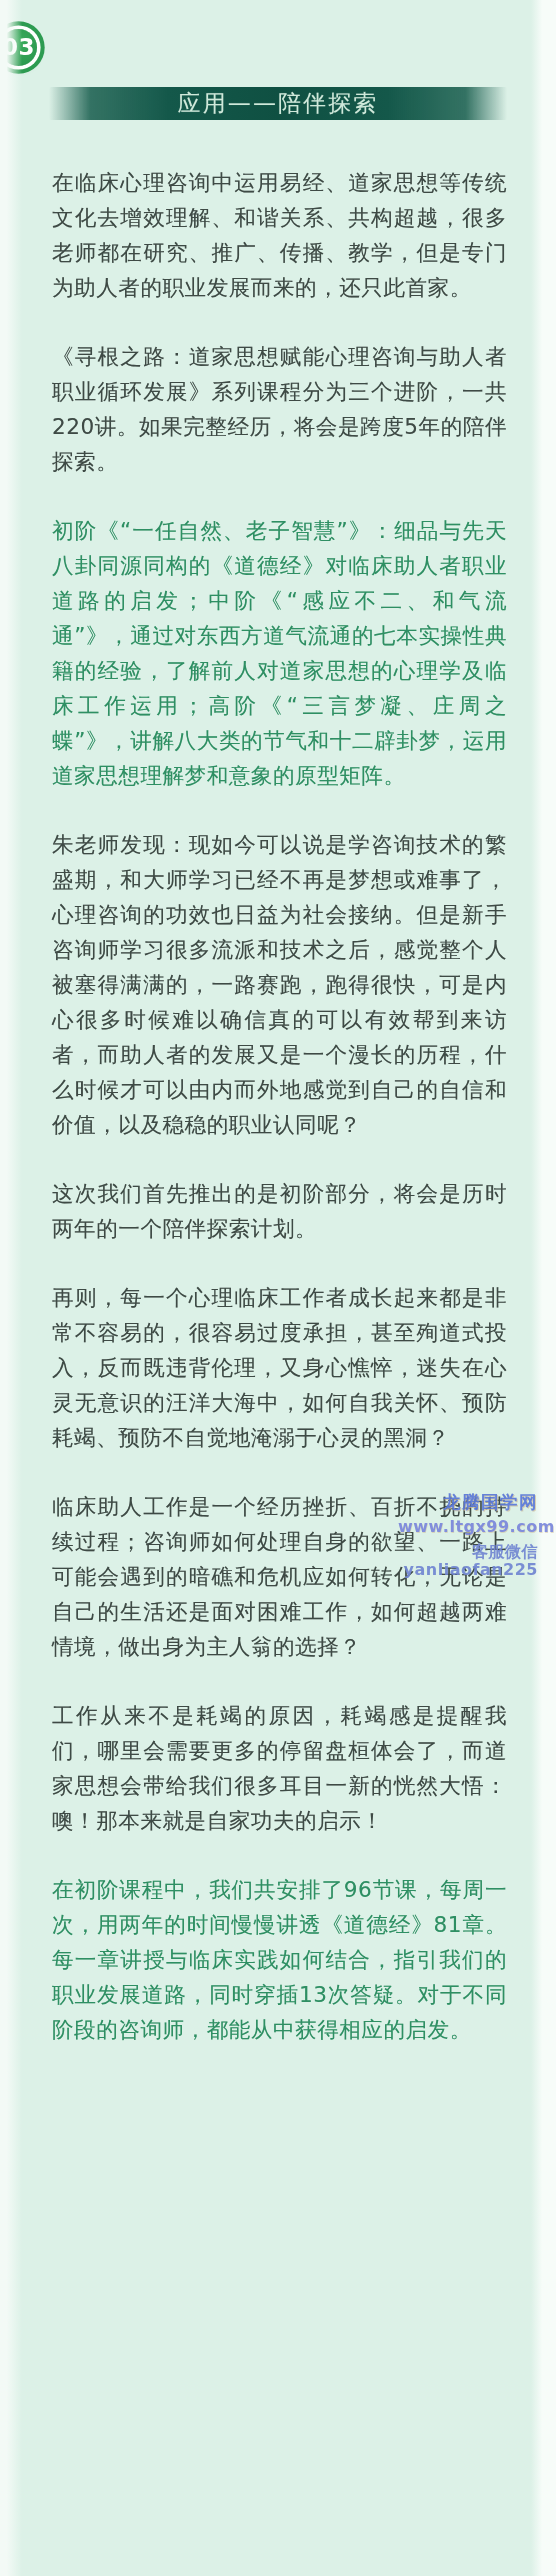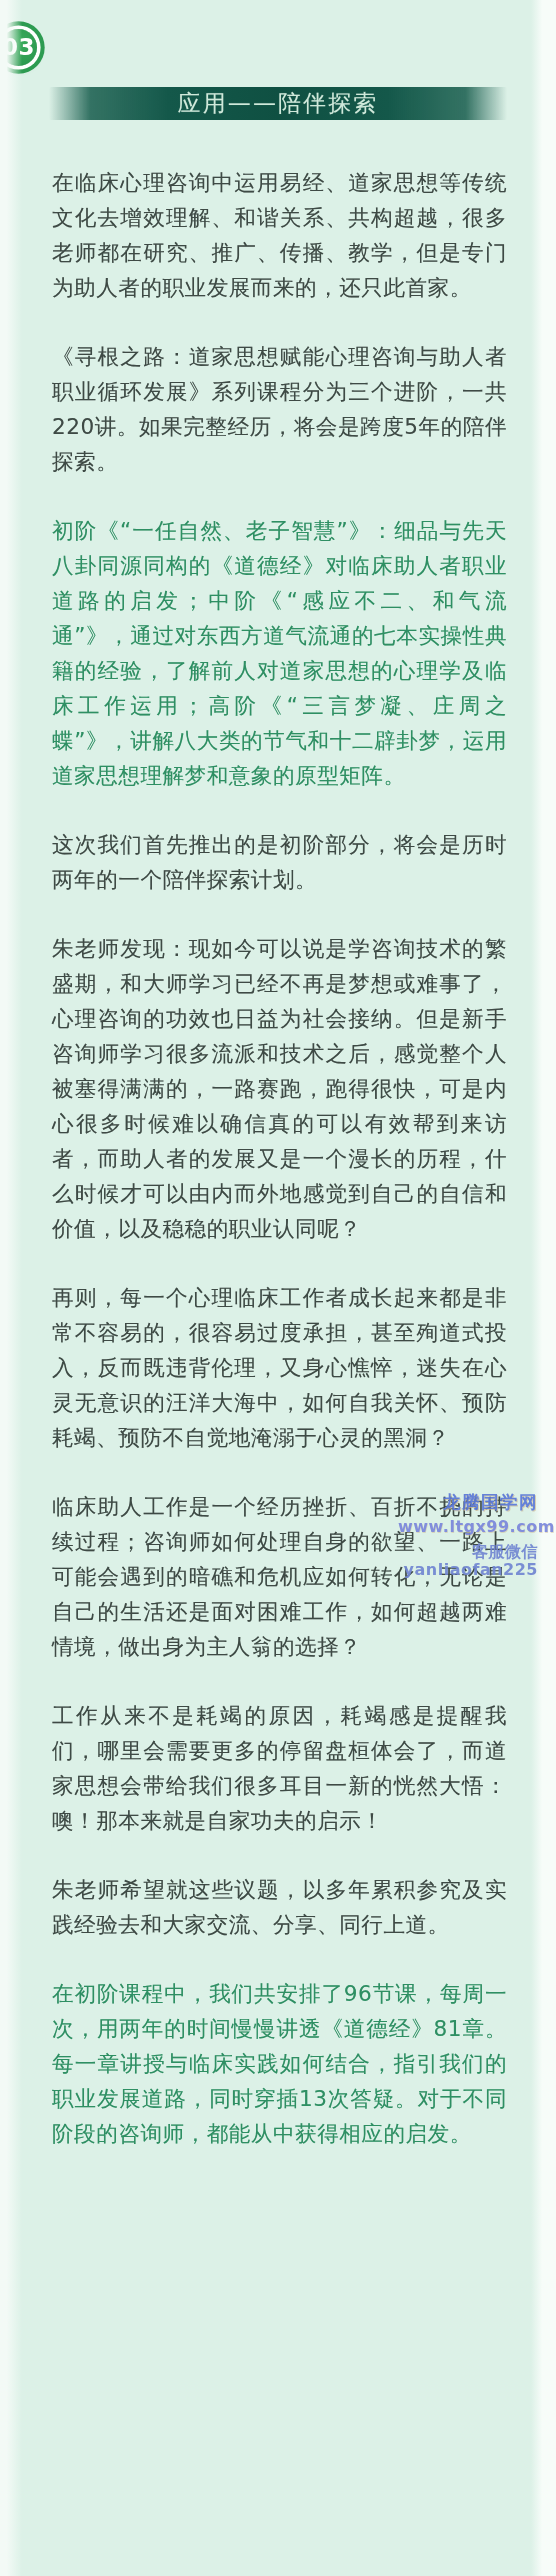--- a/index.html
+++ b/index.html
@@ -95,26 +95,25 @@
   <div class="banner">
     <div class="banner-bg"></div>
     <div class="banner-title">应用——陪伴探索</div>
   </div>
 </div>
 
 <div class="article">
     <p>在临床心理咨询中运用易经、道家思想等传统文化去增效理解、和谐关系、共构超越，很多老师都在研究、推广、传播、教学，但是专门为助人者的职业发展而来的，还只此首家。</p>
     <p>《寻根之路：道家思想赋能心理咨询与助人者职业循环发展》系列课程分为三个进阶，一共220讲。如果完整经历，将会是跨度5年的陪伴探索。</p>
     <p class="green">初阶《“一任自然、老子智慧”》：细品与先天八卦同源同构的《道德经》对临床助人者职业道路的启发；中阶《“感应不二、和气流通”》，通过对东西方道气流通的七本实操性典籍的经验，了解前人对道家思想的心理学及临床工作运用；高阶《“三言梦凝、庄周之蝶”》，讲解八大类的节气和十二辟卦梦，运用道家思想理解梦和意象的原型矩阵。</p>
+    <p>朱老师发现：现如今可以说是学咨询技术的繁盛期，和大师学习已经不再是梦想或难事了，心理咨询的功效也日益为社会接纳。但是新手咨询师学习很多流派和技术之后，感觉整个人被塞得满满的，一路赛跑，跑得很快，可是内心很多时候难以确信真的可以有效帮到来访者，而助人者的发展又是一个漫长的历程，什么时候才可以由内而外地感觉到自己的自信和价值，以及稳稳的职业认同呢？</p>
     <p>这次我们首先推出的是初阶部分，将会是历时两年的一个陪伴探索计划。</p>
-    <p>朱老师发现：现如今可以说是学咨询技术的繁盛期，和大师学习已经不再是梦想或难事了，心理咨询的功效也日益为社会接纳。但是新手咨询师学习很多流派和技术之后，感觉整个人被塞得满满的，一路赛跑，跑得很快，可是内心很多时候难以确信真的可以有效帮到来访者，而助人者的发展又是一个漫长的历程，什么时候才可以由内而外地感觉到自己的自信和价值，以及稳稳的职业认同呢？</p>
     <p>再则，每一个心理临床工作者成长起来都是非常不容易的，很容易过度承担，甚至殉道式投入，反而既违背伦理，又身心憔悴，迷失在心灵无意识的汪洋大海中，如何自我关怀、预防耗竭、预防不自觉地淹溺于心灵的黑洞？</p>
     <p>临床助人工作是一个经历挫折、百折不挠的持续过程；咨询师如何处理自身的欲望、一路上可能会遇到的暗礁和危机应如何转化，无论是自己的生活还是面对困难工作，如何超越两难情境，做出身为主人翁的选择？</p>
     <p>工作从来不是耗竭的原因，耗竭感是提醒我们，哪里会需要更多的停留盘桓体会了，而道家思想会带给我们很多耳目一新的恍然大悟：噢！那本来就是自家功夫的启示！</p>
-    <p>朱老师希望就这些议题，以多年累积参究及实践经验去和大家交流、分享、同行上道。</p>
     <p class="green">在初阶课程中，我们共安排了96节课，每周一次，用两年的时间慢慢讲透《道德经》81章。每一章讲授与临床实践如何结合，指引我们的职业发展道路，同时穿插13次答疑。对于不同阶段的咨询师，都能从中获得相应的启发。</p>
   </div>
 
 <div class="watermark">
   <div class="wm-name">龙腾国学网</div>
   <div class="wm-url">www.ltgx99.com</div>
   <div class="wm-contact">客服微信 yanliaofan225</div>
 </div>
 
 

